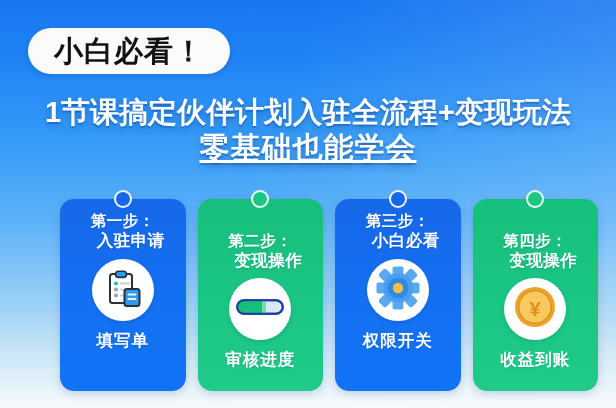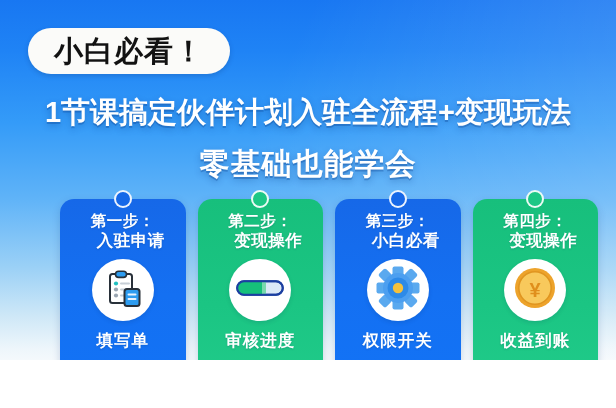--- a/index.html
+++ b/index.html
@@ -7,21 +7,21 @@
     padding: 0;
     background: #ffffff;
   }
   body {
     font-family: "Liberation Sans", "DejaVu Sans", sans-serif;
   }
 
   #poster {
     position: relative;
     width: 616px;
-    height: 360px;
+    height: 408px;
     overflow: hidden;
     background: linear-gradient(180deg,
         #1877f2 0%,
         #1f83f5 14%,
         #349bf8 34%,
         #5fb3f8 55%,
         #9ad0f6 74%,
         #cfe8f7 88%,
         #eef6fb 97%,
         #f4f9fc 100%);
@@ -73,23 +73,24 @@
     text-shadow:
       0 2px 0 rgba(8, 60, 140, 0.30),
       0 3px 7px rgba(6, 48, 120, 0.32);
   }
   .headline-1 {
     top: 93px;
     font-size: 29px;
     letter-spacing: 0px;
   }
   .headline-2 {
-    top: 144px;
+    top: 128px;
     font-size: 30px;
     letter-spacing: 1px;
+    text-decoration: underline;
   }
 
   
   .cards {
     position: absolute;
     left: 18px;
     right: 18px;
     top: 199px;
     height: 192px;
     display: flex;
@@ -105,20 +106,21 @@
     display: flex;
     flex-direction: column;
     align-items: center;
     box-shadow: 0 3px 8px rgba(9, 46, 110, 0.18);
   }
   .card.blue {
     background: linear-gradient(180deg, #1668e8 0%, #1470f2 50%, #1273f6 100%);
   }
   .card.green {
     background: linear-gradient(180deg, #17bf7c 0%, #1bc583 55%, #20cb8a 100%);
+    justify-content: center;
   }
 
   
   .card-dot {
     position: absolute;
     top: -9px;
     left: 50%;
     transform: translateX(-50%);
     width: 18px;
     height: 18px;

